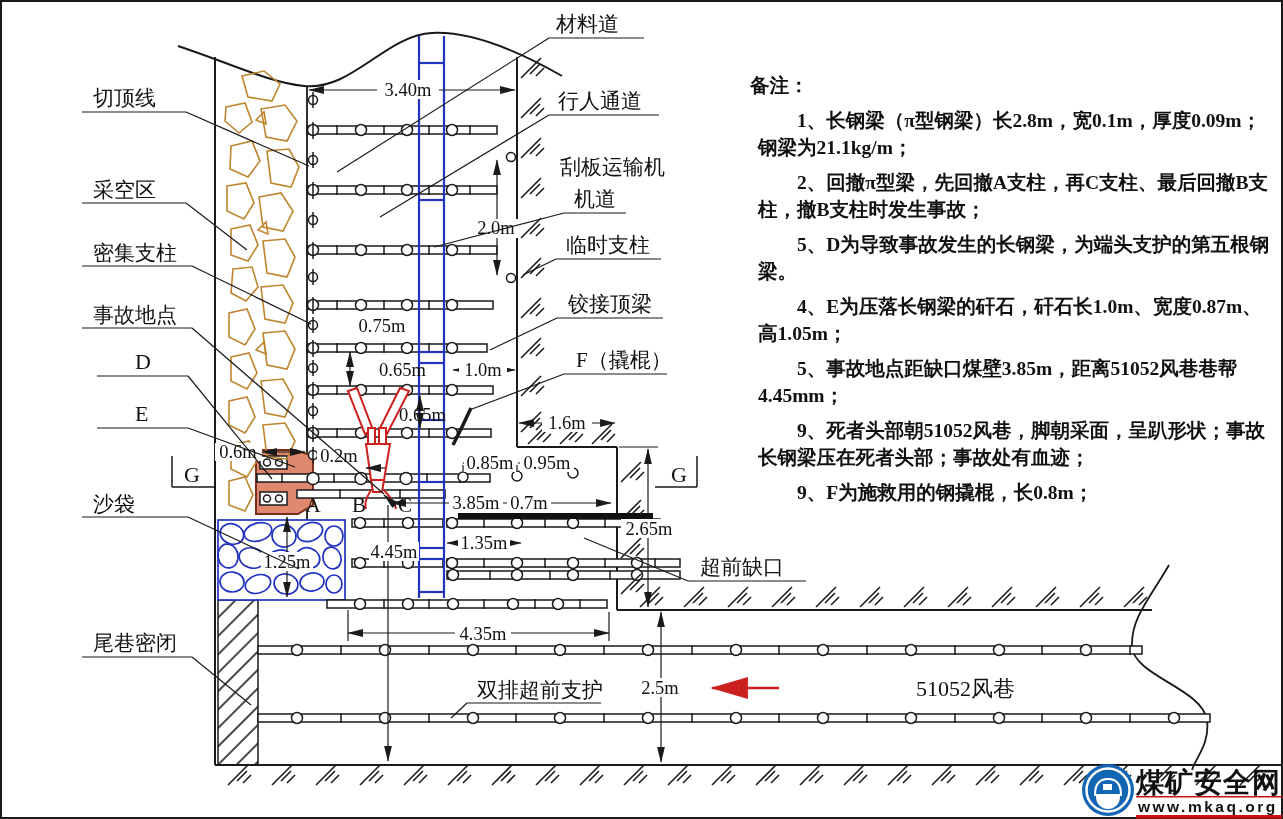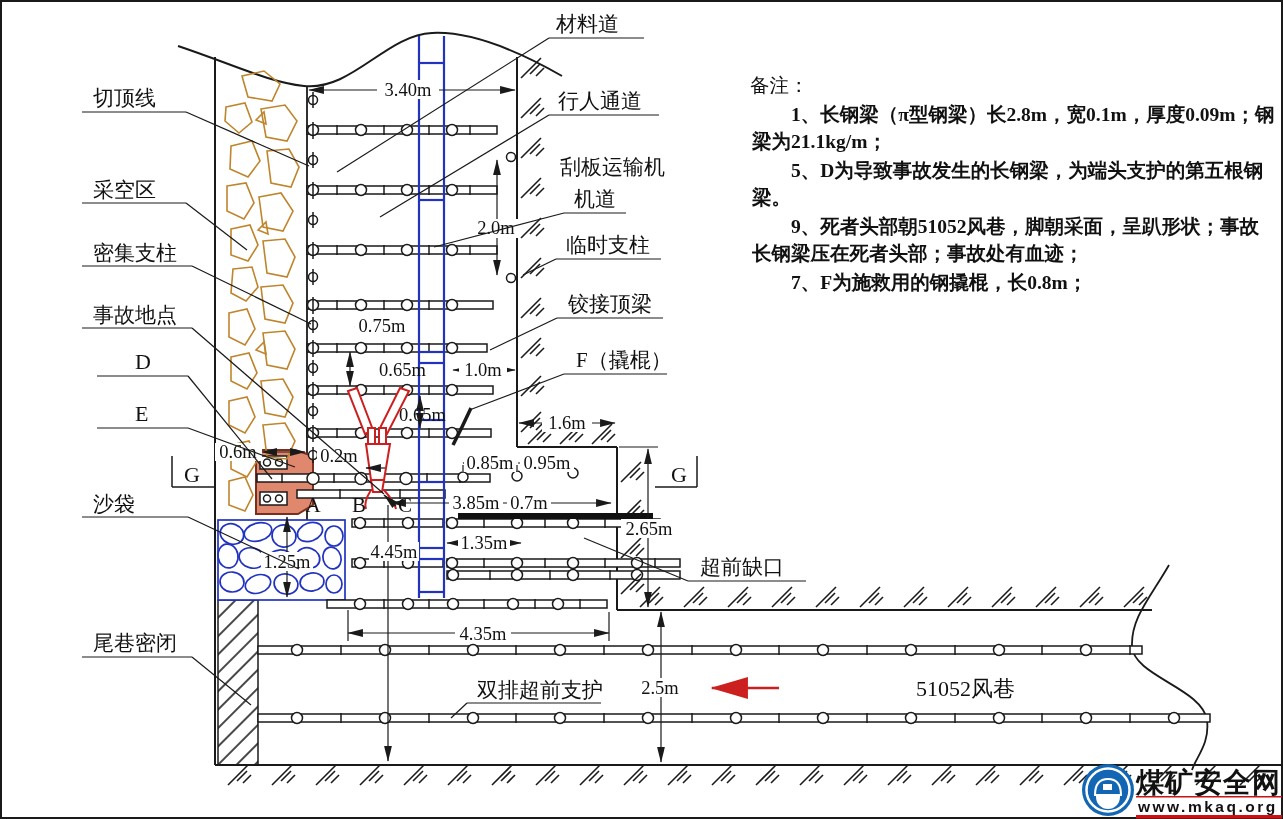--- a/index.html
+++ b/index.html
@@ -18,22 +18,22 @@
   .blue{stroke:#2233c0;fill:none;stroke-width:2.2;}
   .red{stroke:#cc2020;fill:none;}
   .redfill{fill:#fff;stroke:#cc2020;stroke-width:2;}
   .bg{fill:#fff;}
   text{fill:#111;}
   .lbl{font-size:21px;}
   .dimt{font-size:18.5px;}
   .sec{font-size:22px;}
   .notes{position:absolute;left:750px;top:72px;width:528px;font-size:19.5px;
          line-height:27px;color:#111;font-weight:600;}
-  .notes .ttl{font-weight:400;}
-  .notes p{margin:2px;text-indent:2em;}
+  .notes .ttl{font-weight:700;}
+  .notes p{margin:8px;text-indent:2em;}
 </style>
 </head>
 <body>
 
 <div class="stage">
 <svg width="1283" height="819" viewBox="0 0 1283 819">
   <defs>
     <marker id="mA" viewBox="0 0 12 8" refX="11.5" refY="4" markerWidth="13" markerHeight="9" orient="auto-start-reverse">
           <path d="M0,1 L12,4 L0,7 Z" fill="#1a1a1a"></path>
         </marker>
@@ -535,17 +535,20 @@
     <text x="1136" y="792" font-size="28" font-weight="bold" fill="#cc1111" letter-spacing="1">煤矿安全网</text>
     <rect x="1136" y="796" width="146" height="1.5" fill="#cc1111"></rect>
     <text x="1138" y="812" font-size="15.5" font-weight="bold" fill="#cc1111" letter-spacing="2.5" font-family="Liberation Sans, sans-serif">www.mkaq.org</text>
     <rect x="1136" y="815" width="146" height="3.5" fill="#cc1111"></rect>
   </g>
 </svg>
 
 <div class="notes">
   <div class="ttl">备注：</div>
   <p>1、长钢梁（π型钢梁）长2.8m，宽0.1m，厚度0.09m；钢梁为21.1kg/m；</p>
+  <p>2、回撤π型梁，先回撤A支柱，再C支柱、最后回撤B支柱，撤B支柱时发生事故；</p>
   <p>5、D为导致事故发生的长钢梁，为端头支护的第五根钢梁。</p>
+  <p>4、E为压落长钢梁的矸石，矸石长1.0m、宽度0.87m、高1.05m；</p>
+  <p>5、事故地点距缺口煤壁3.85m，距离51052风巷巷帮4.45mm；</p>
   <p>9、死者头部朝51052风巷，脚朝采面，呈趴形状；事故长钢梁压在死者头部；事故处有血迹；</p>
-  <p>7、F为施救用的钢撬棍，长0.8m；</p>
+  <p>9、F为施救用的钢撬棍，长0.8m；</p>
 </div>
 </div>
 
 </body></html>

